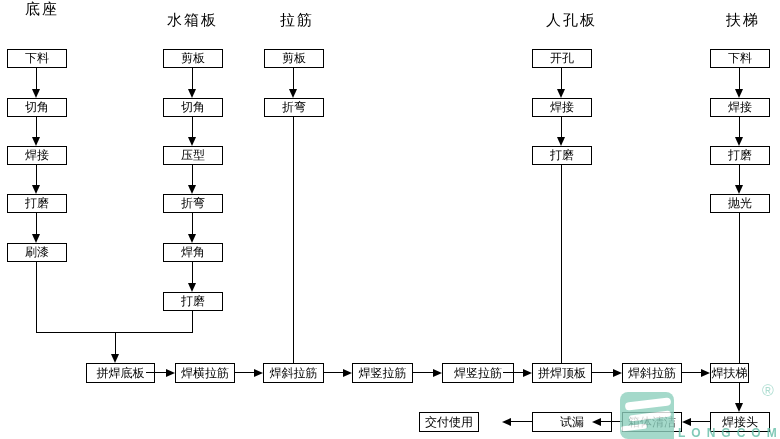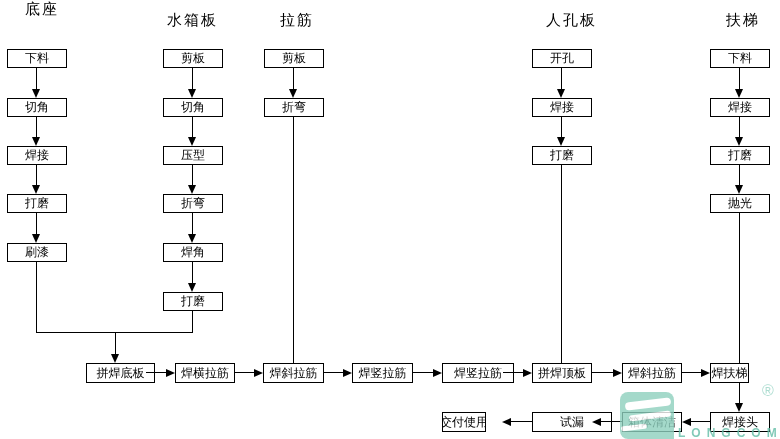--- a/index.html
+++ b/index.html
@@ -132,21 +132,21 @@
   <div class="hl" style="left:503px;top:372px;width:20px"></div>
   <div class="ar" style="left:523px;top:369px"></div>
   <div class="hl" style="left:592px;top:372px;width:21px"></div>
   <div class="ar" style="left:613px;top:369px"></div>
   <div class="hl" style="left:682px;top:372px;width:19px"></div>
   <div class="ar" style="left:701px;top:369px"></div>
 
   <div class="vl" style="left:739px;top:383px;height:21px"></div>
   <div class="ad" style="left:735px;top:403px"></div>
 
-  <div class="box rb" style="left:442px;top:412px;width:44px">交付使用</div>
+  <div class="box rb" style="left:419px;top:412px;width:60px">交付使用</div>
   <div class="box rb" style="left:532px;top:412px;width:80px">试漏</div>
   <div class="box rb" style="left:622px;top:412px;width:60px">箱体清洁</div>
   <div class="box rb" style="left:710px;top:412px;width:60px">焊接头</div>
 
   <div class="al" style="left:682px;top:418px"></div>
   <div class="hl" style="left:691px;top:421px;width:19px"></div>
   <div class="al" style="left:592px;top:418px"></div>
   <div class="hl" style="left:601px;top:421px;width:21px"></div>
   <div class="al" style="left:502px;top:418px"></div>
   <div class="hl" style="left:511px;top:421px;width:21px"></div>

